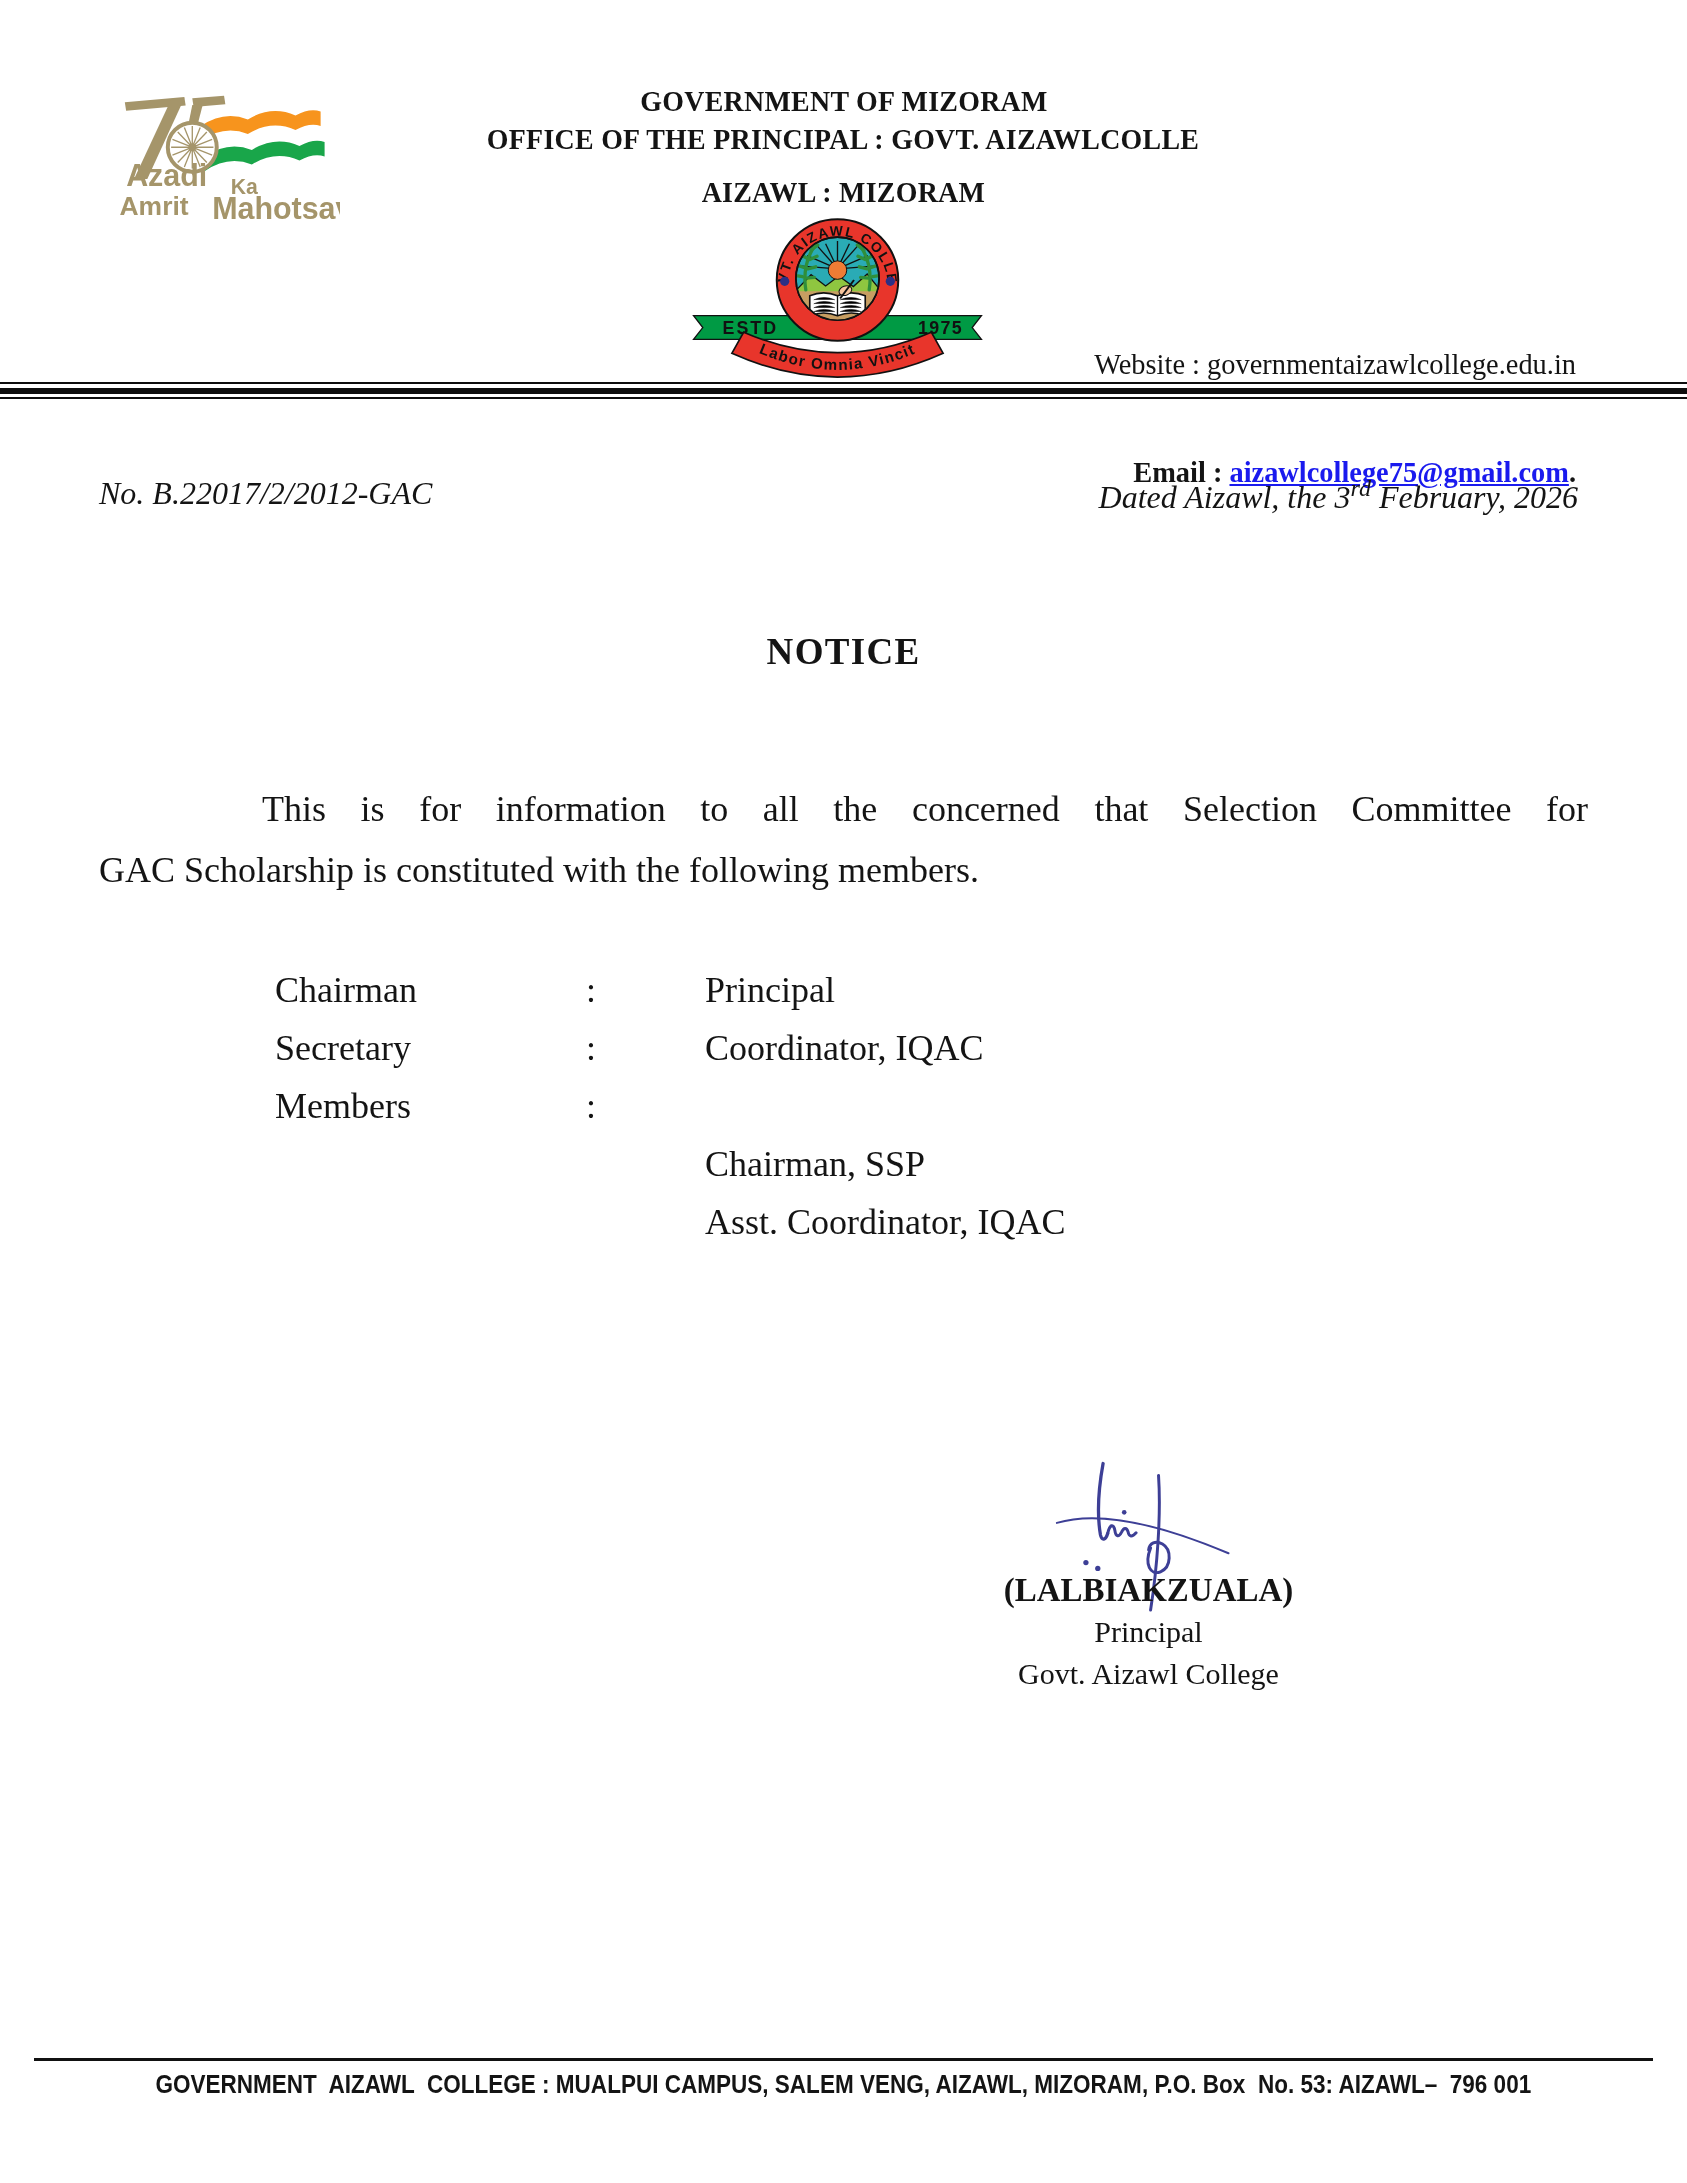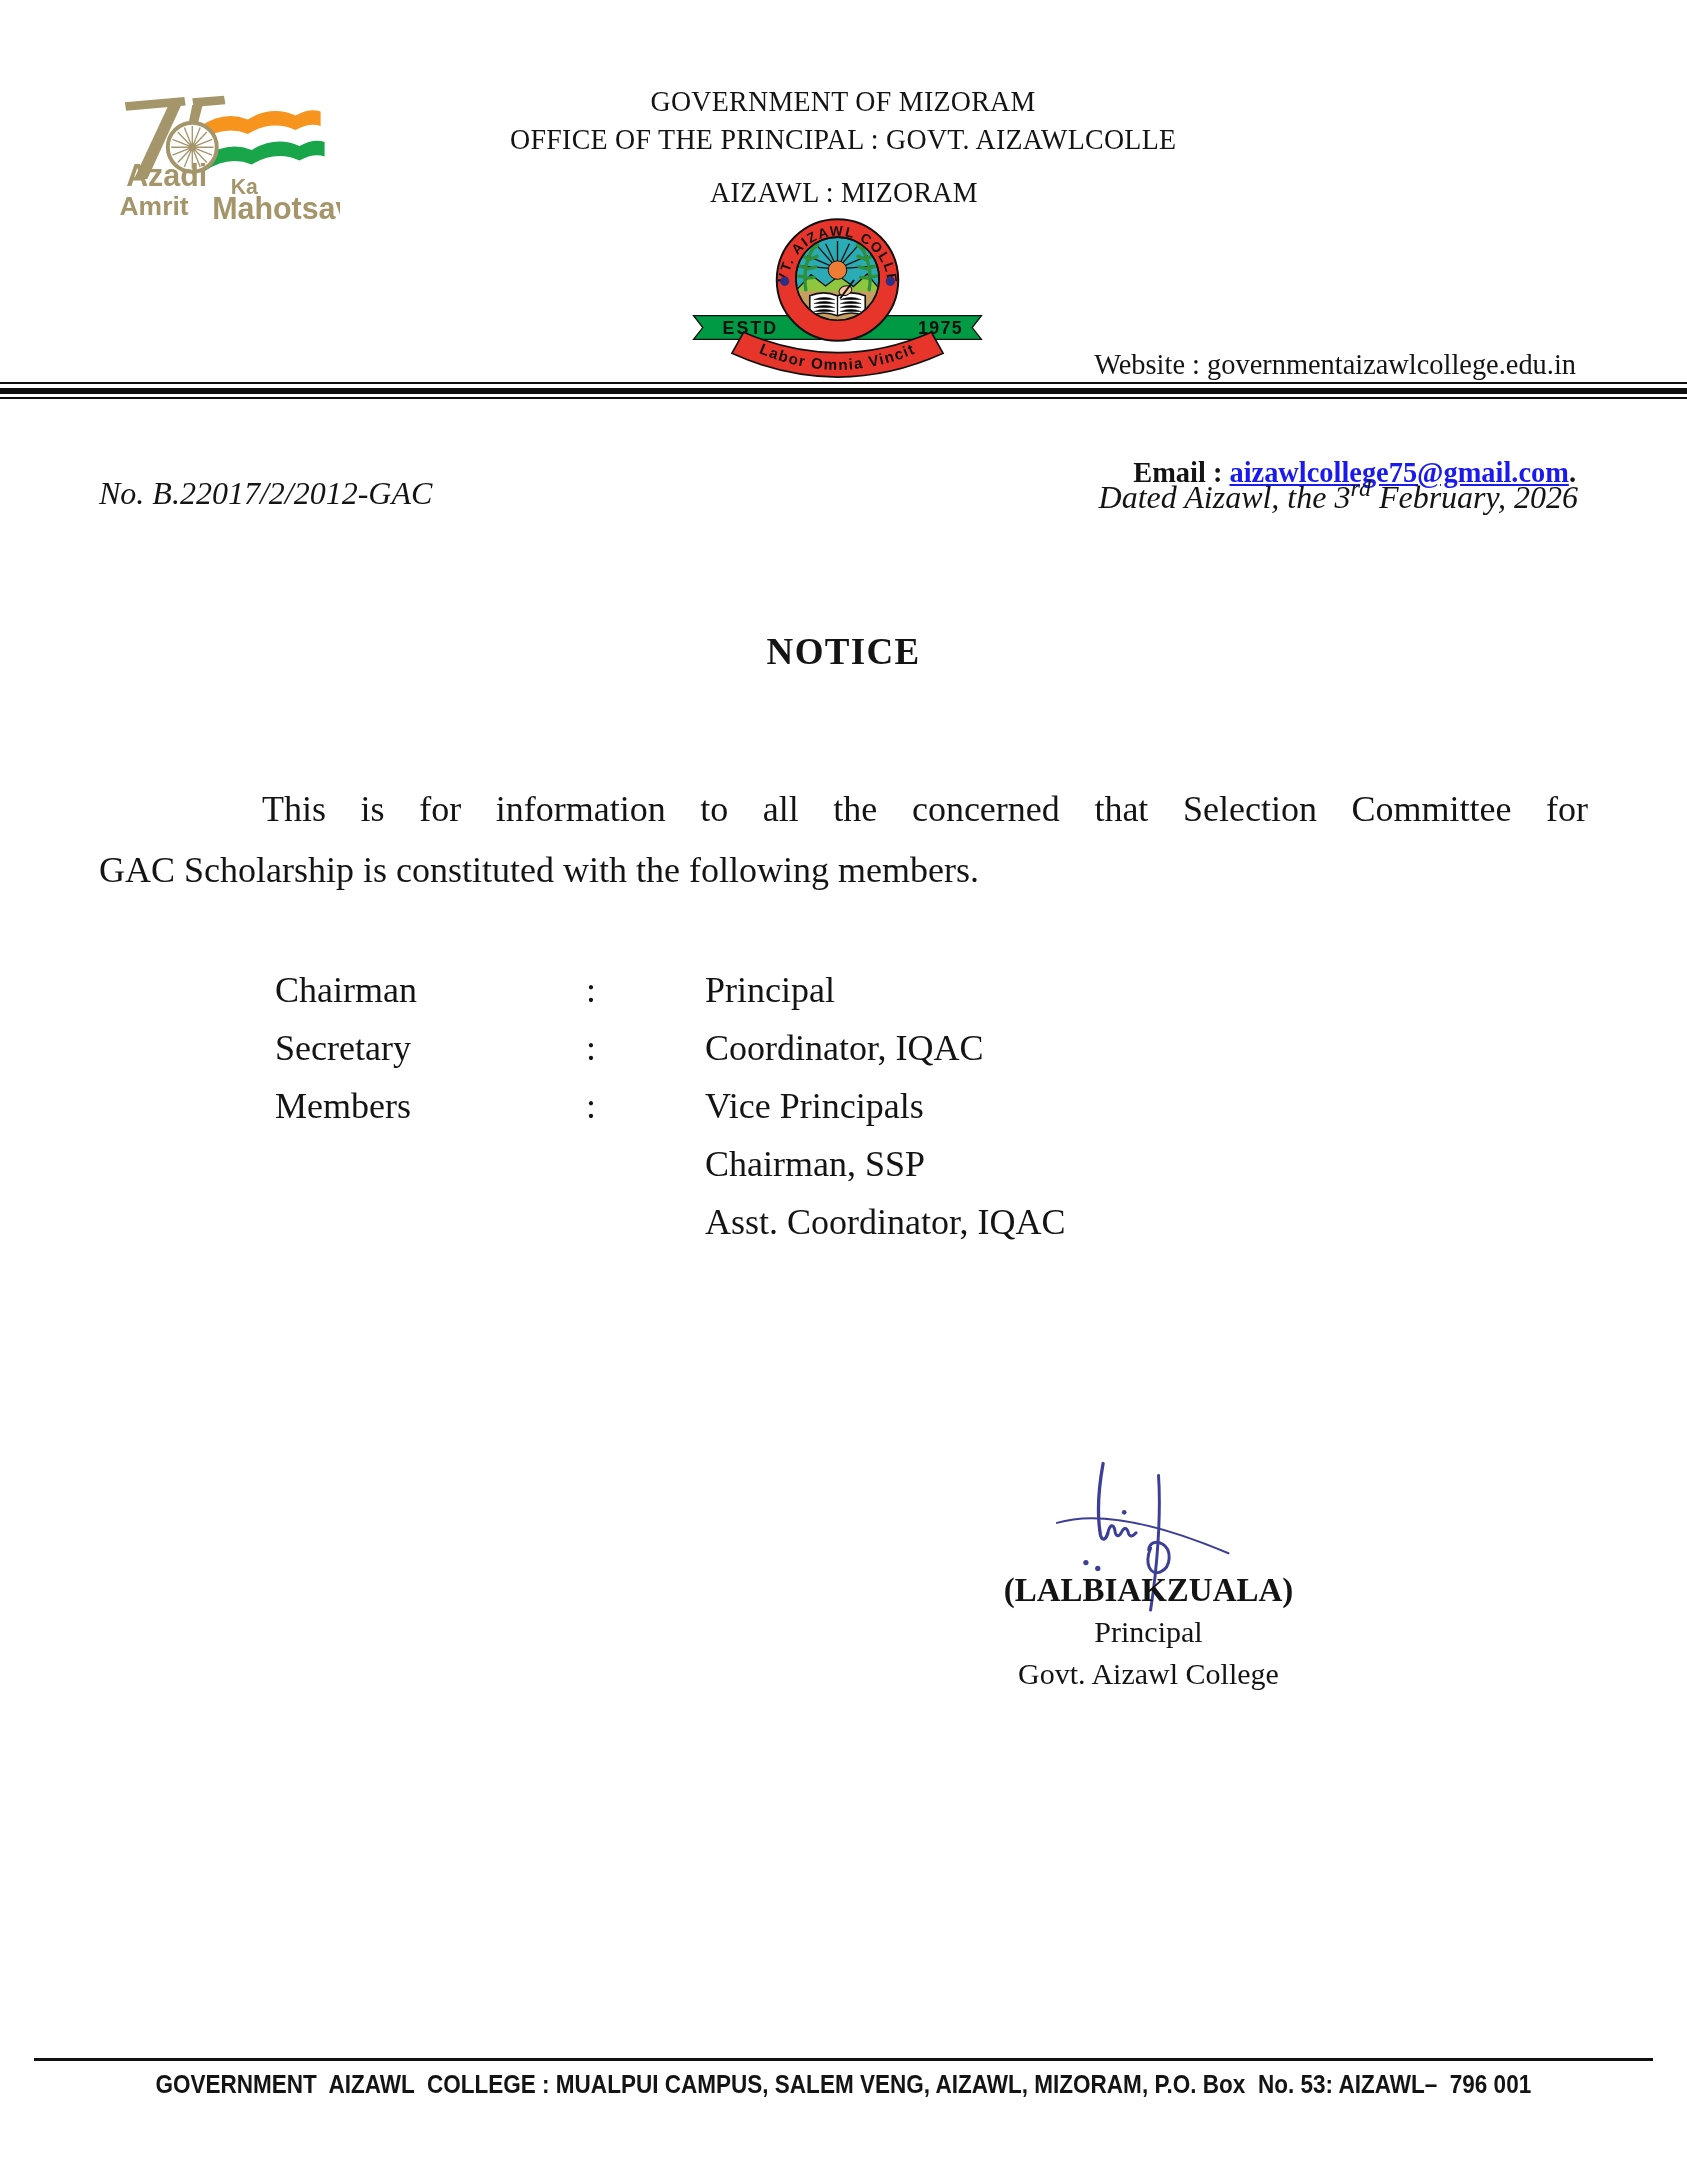--- a/index.html
+++ b/index.html
@@ -2,21 +2,21 @@
 <html style="font-size:10.6px"><head>
 <meta charset="utf-8">
 <style>
   html,body { margin:0; padding:0; background:#ffffff; }
   .page {
     position:relative; width:1687px; height:2183px; background:#ffffff;
     font-family:"Liberation Serif", serif; color:#141414; overflow:hidden;
   }
   
   .azadi-logo { position:absolute; left:118px; top:93px; width:222px; height:129px; }
-  .hdr { position:absolute; left:0; width:100%; text-align:center; font-weight:normal; font-size:30px; line-height:38px; letter-spacing:0.3px; }
+  .hdr { position:absolute; left:0; width:100%; text-align:center; font-weight:bold; font-size:30px; line-height:38px; letter-spacing:0.3px; }
   .hdr > span { display:inline-block; transform:scaleX(.93); transform-origin:center; white-space:pre; }
   .hdr1 { top:82px; } .hdr2 { top:120px; } .hdr3 { top:173px; }
   .contact-left { position:absolute; left:126px; top:278px; font-size:28px; font-weight:bold; line-height:37px; white-space:pre; }
   .contact-left .ln2 { padding-left:84px; }
   .contact-right { position:absolute; right:111px; top:275px; font-size:28.4px; line-height:36px; text-align:right; white-space:pre; }
   .email-row { font-weight:bold; }
   .email-link { color:#1a1aee; text-decoration:underline; font-weight:bold; }
   .seal { position:absolute; left:688px; top:212px; width:299px; height:173px; }
   .rules { position:absolute; left:0; right:0; top:382px; }
   .rule-thin  { height:2px; background:#0e0e0e; }
@@ -185,21 +185,20 @@
       <span>Principal</span>
     </div>
     <div class="crow">
       <span>Secretary</span>
       <span>:</span>
       <span>Coordinator, IQAC</span>
     </div>
     <div class="crow">
       <span>Members</span>
       <span>:</span>
-      <span>Vice Principals</span>
     </div>
     <div class="crow">
       <span></span>
       <span></span>
       <span>Chairman, SSP</span>
     </div>
     <div class="crow">
       <span></span>
       <span></span>
       <span>Asst. Coordinator, IQAC</span>

